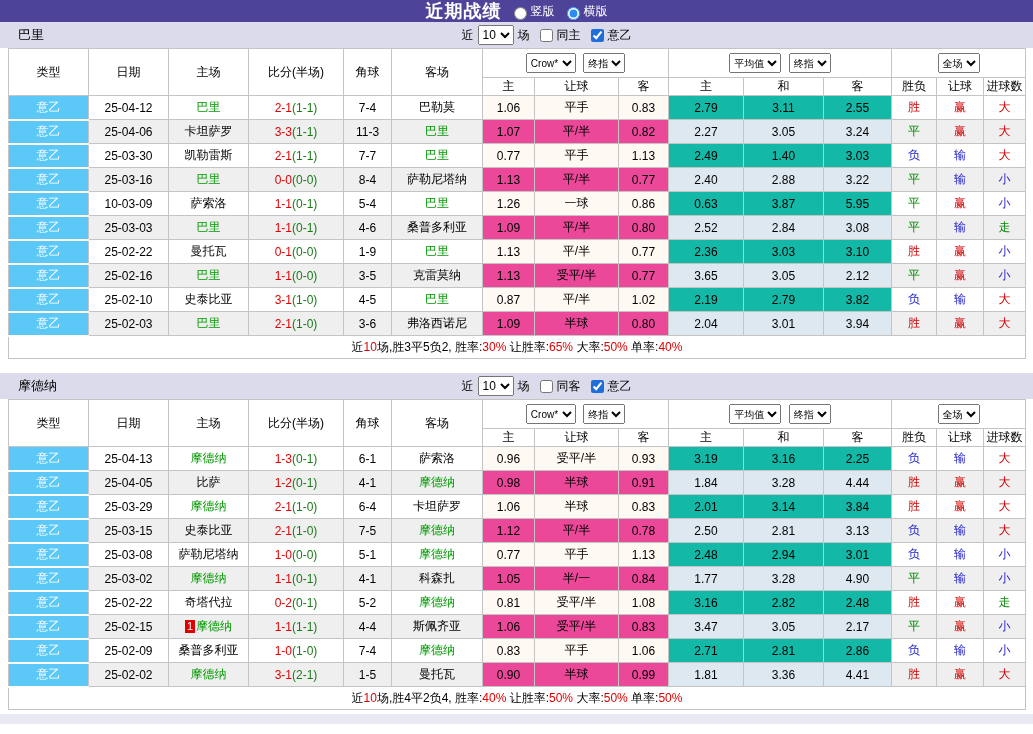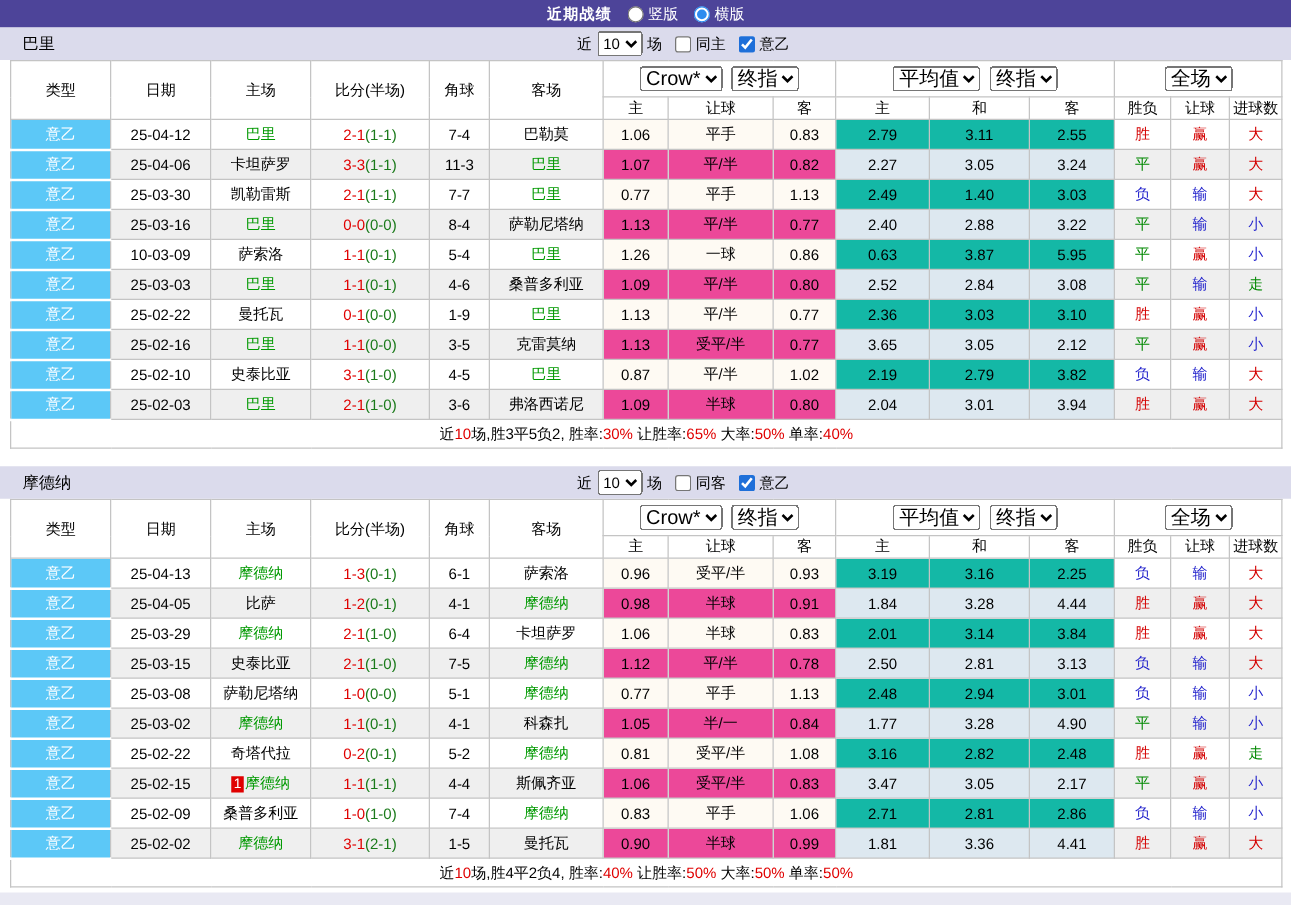--- a/index.html
+++ b/index.html
@@ -17,39 +17,39 @@
   html,body{margin:0;padding:0}
   body{
     width:1033px;background:#fff;color:#000;
     font-family:"Liberation Sans","DejaVu Sans",sans-serif;font-size:12px;
   }
   
   .titlebar{
     height:22px;background:var(--accent_purple);color:#fff;
     display:flex;align-items:center;justify-content:center;
   }
-  .titlebar .ttl{font-weight:bold;font-size:12px;letter-spacing:1px}
-  .titlebar label{display:flex;align-items:center;font-size:12px;color:#fff}
+  .titlebar .ttl{font-weight:bold;font-size:18px;letter-spacing:1px}
+  .titlebar label{display:flex;align-items:flex-end;font-size:12px;color:#fff}
   .titlebar input{margin:0 4px 0 12px;accent-color:#2D8CEF}
   
   .secbar{
     height:26px;background:var(--section_bar);position:relative;
     display:flex;align-items:center;justify-content:center;
   }
   .secbar .team{position:absolute;left:18px;font-size:13px;color:#000}
   .filters{display:flex;align-items:center;margin-left:60px}
   .filters .lab{margin:0 2px}
   .filters select{font-size:12px;height:20px;margin:0 2px}
   .filters input[type=checkbox]{margin:0 2px 0 8px;accent-color:#1E6FD9;width:13px;height:13px}
   
   table{border-collapse:collapse;table-layout:fixed;width:1017px;margin:0 8px;border:1px solid #9AA7B4;background:#fff}
   th,td{border:1px solid #C4C4C4;text-align:center;padding:0;white-space:nowrap;overflow:hidden;font-weight:normal}
   tr.hA th{height:29px;background:#fff}
   tr.hB th{height:18px;background:#fff}
-  tr.hA select{font-size:16px;height:20px;margin:0 2px;vertical-align:middle}
+  tr.hA select{font-size:10px;height:20px;margin:0 2px;vertical-align:middle}
   tr.data td{height:24px;background:#fff}
   tr.data.even td{background:#EFEFEF}
   td.c-type{background:var(--type_blue)!important;color:#fff;border-bottom:2px solid #fff;border-top:0}
   tr.data td.c-crow{background:#FEFAF3}
   tr.data.even td.c-crow{background:#ec4899}
   tr.data td.c-avg{background:#14b8a6}
   tr.data.even td.c-avg{background:#DDE8F0}
   .self{color:var(--self_green)}
   .ft{color:var(--score_red)}
   .ht{color:var(--half_green)}

